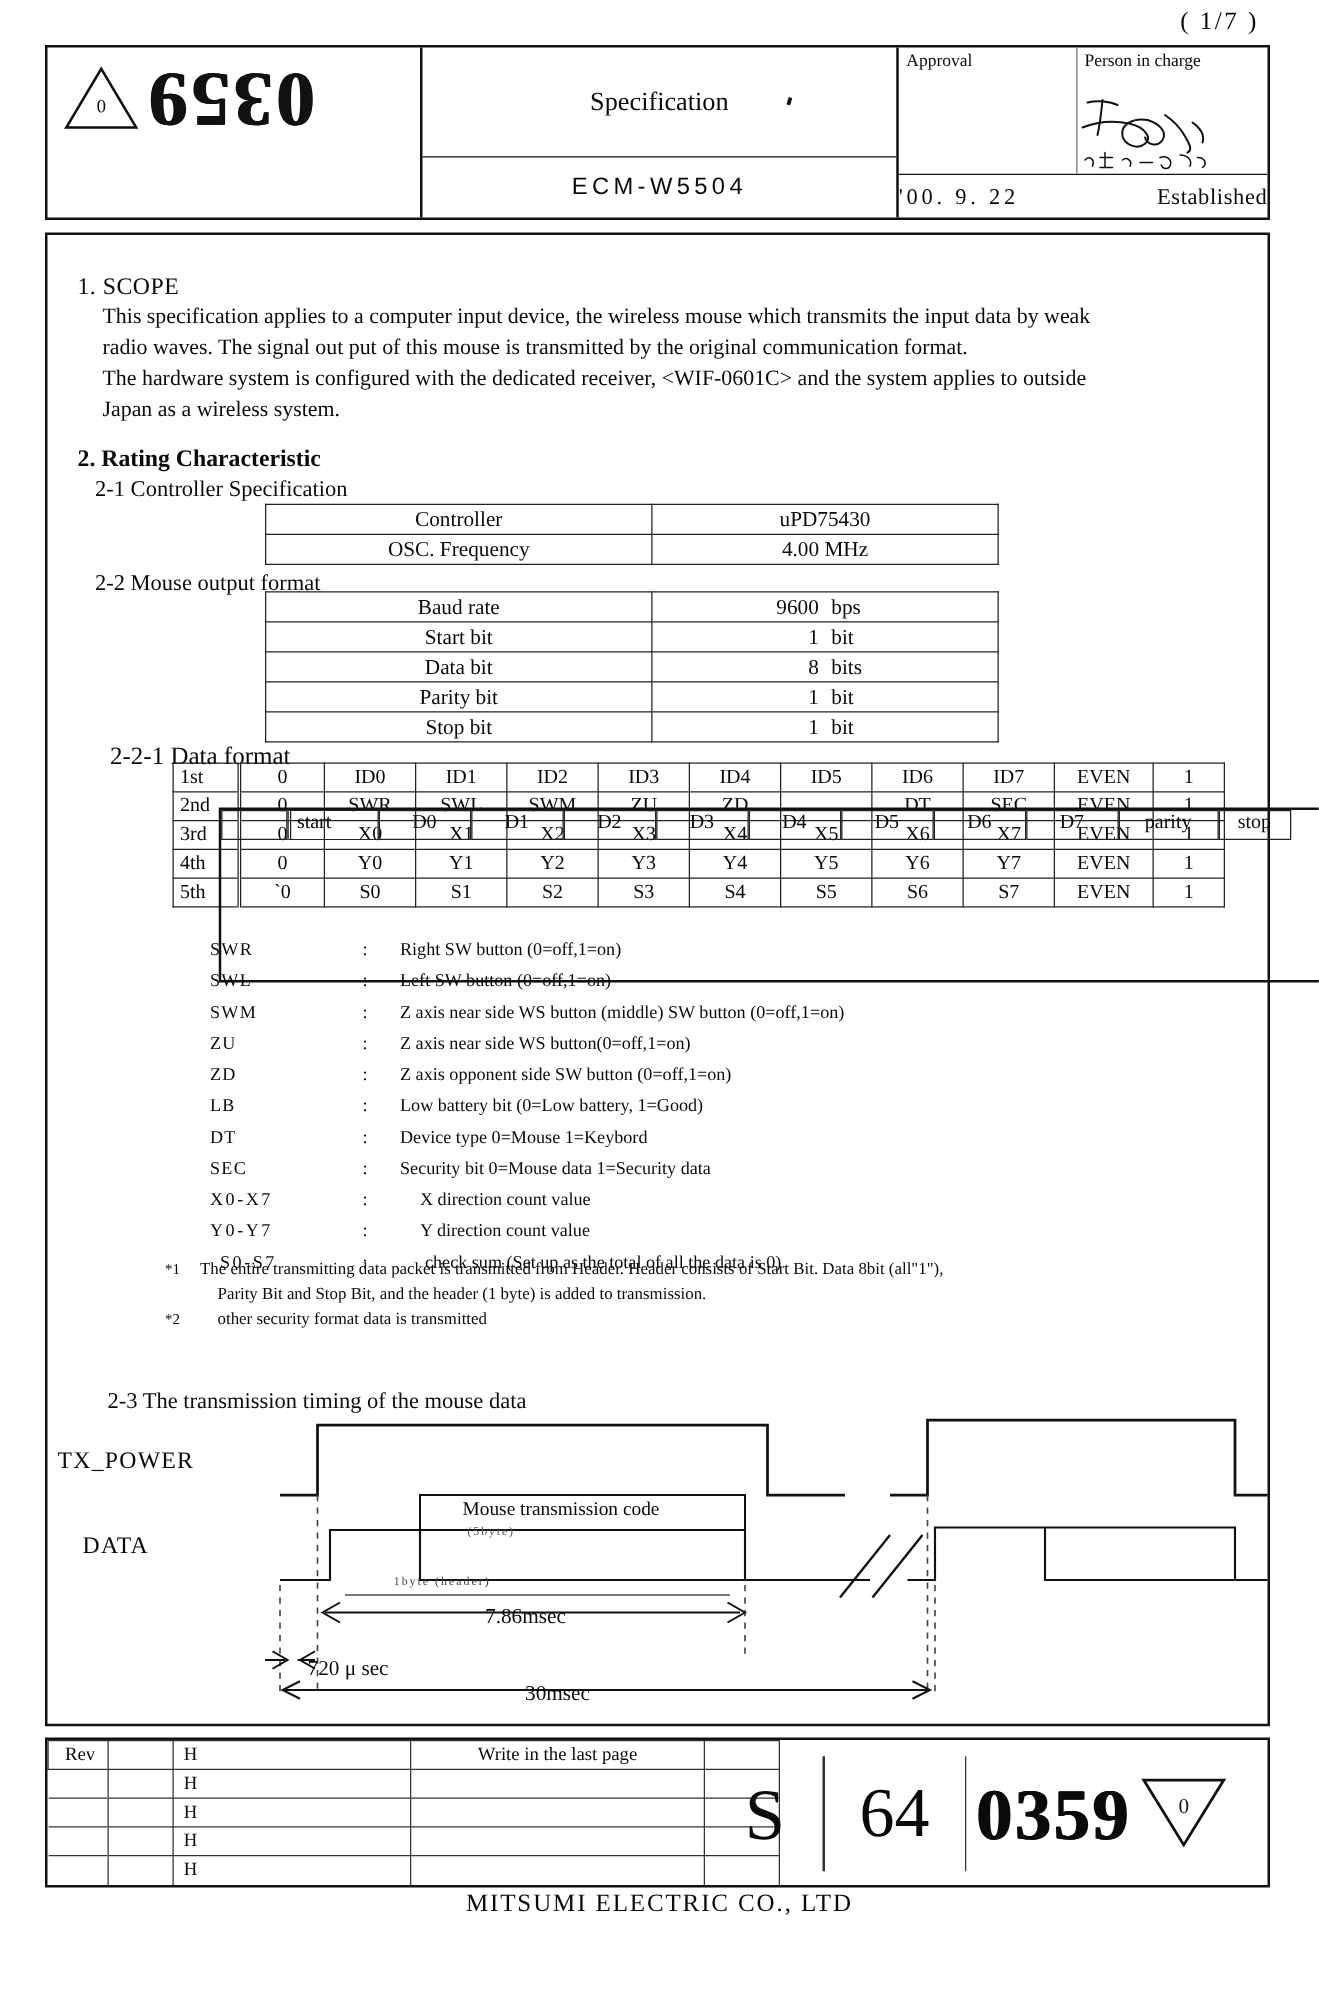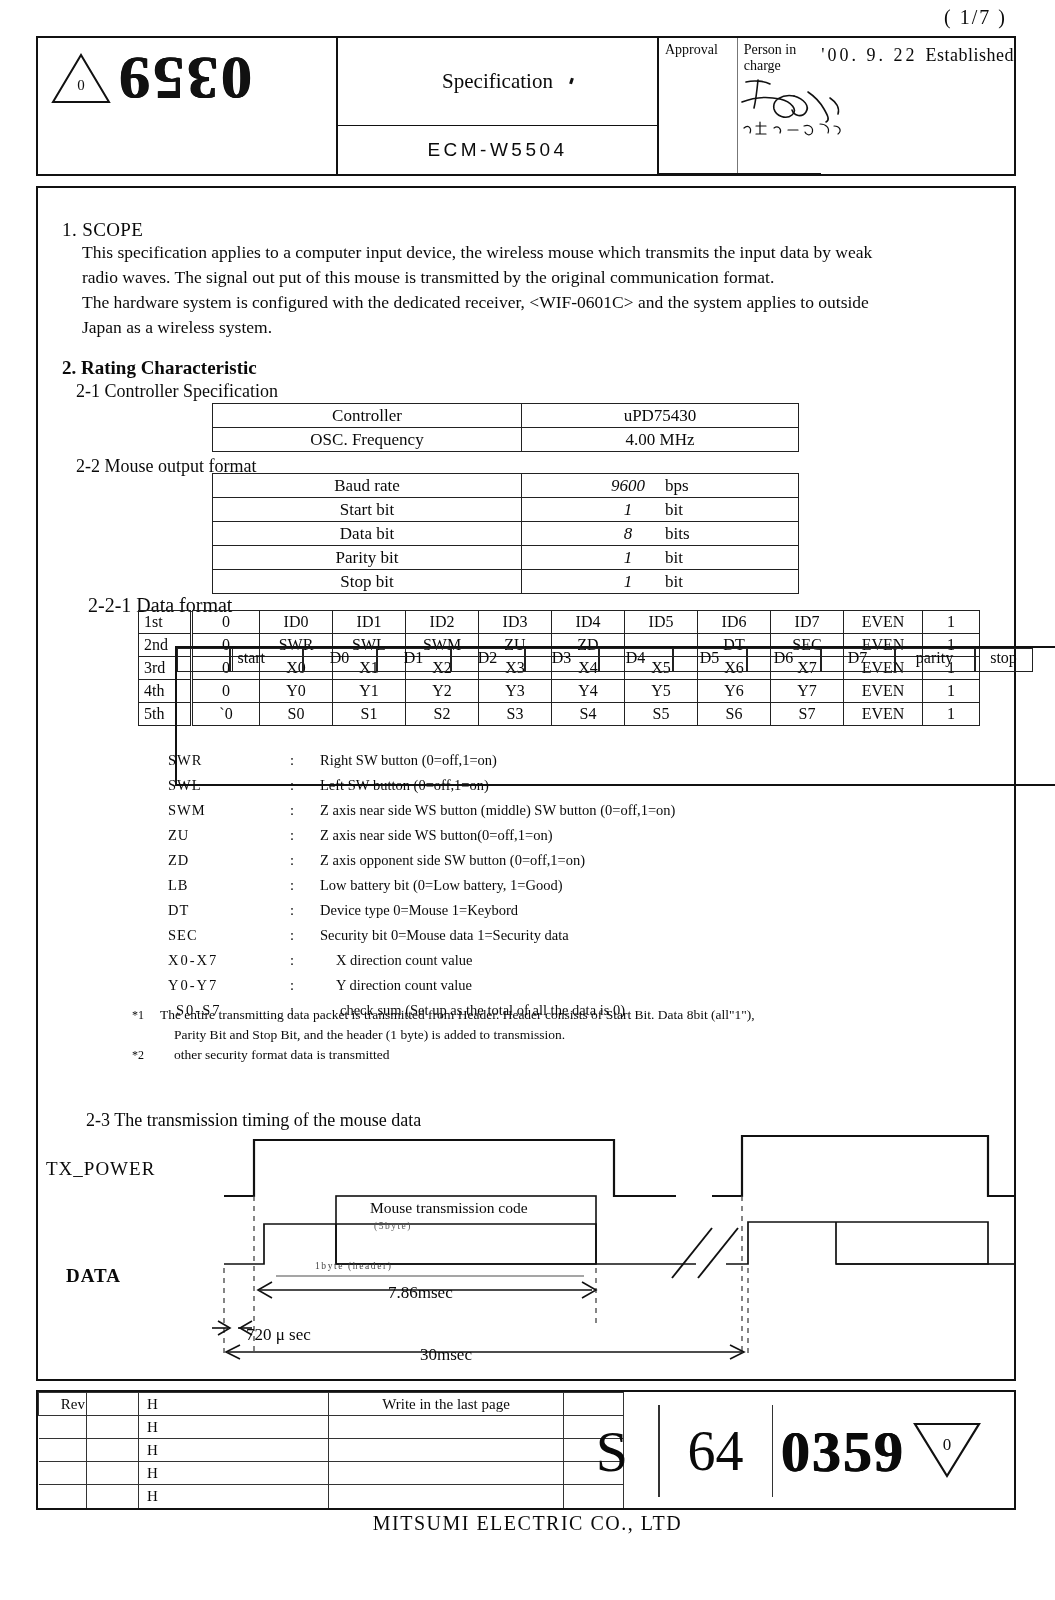--- a/index.html
+++ b/index.html
@@ -96,23 +96,23 @@
   .hdr-part {
     height: 48px;
     display: flex;
     align-items: center;
     justify-content: center;
     font-size: 19px;
     letter-spacing: 3.5px;
     font-family: "Liberation Sans", sans-serif;
   }
   .hdr-right {
-    width: 355px;
-    display: flex;
-    flex-direction: row;
+    width: 295px;
+    display: flex;
+    flex-direction: column;
     box-sizing: border-box;
   }
   .hdr-appr {
     flex: 1;
     display: flex;
     border-bottom: 1.5px solid #111;
   }
   .appr-cell {
     flex: 1;
     padding: 4px 0 0 6px;
@@ -165,21 +165,21 @@
     border-collapse: collapse;
     font-size: 17px;
   }
   table.spec td {
     border: 1.2px solid #222;
     height: 23px;
     padding: 0 4px;
   }
   table.spec td.lbl { width: 300px; text-align: center; }
   table.spec td.val { width: 268px; text-align: center; }
-  table.spec td.val .n { display:inline-block; min-width: 54px; text-align:center;font-style:italic; }
+  table.spec td.val .n { display:inline-block; min-width: 54px; text-align:right; }
   table.spec td.val .u { display:inline-block; min-width: 54px; text-align:left; padding-left: 10px;}
 
   #tbl-ctrl { left: 212px; top: 403px; }
   #tbl-baud { left: 212px; top: 473px; border-radius: 22px; }
 
   
   #tbl-data {
     position: absolute;
     left: 138px;
     top: 610px;
@@ -220,21 +220,21 @@
     width: 980px;
     height: 262px;
   }
   #timing svg { display: block; }
   .tlabel {
     position: absolute;
     font-size: 19px;
     letter-spacing: 1px;
   }
   #lbl-tx { left: 46px; top: 1158px; }
-  #lbl-data { left: 66px; top: 1265px; font-weight: bold; }
+  #lbl-data { left: 66px; top: 1226px; }
   #lbl-mtc {
     position: absolute;
     left: 370px; top: 1199px;
     font-size: 15.5px;
   }
   #lbl-mtc-sub {
     position: absolute;
     left: 374px; top: 1221px;
     font-size: 9.5px;
     color: #555;
@@ -264,21 +264,21 @@
   }
   #rev-tbl {
     border-collapse: collapse;
     font-size: 15px;
   }
   #rev-tbl td {
     border: 1px solid #333;
     height: 22px;
     box-sizing: border-box;
   }
-  td.rv-rev { width: 48px; text-align: right; padding-left: 4px; border-top: none; border-left: none; }
+  td.rv-rev { width: 48px; text-align: center; padding-left: 4px; border-top: none; border-left: none; }
   td.rv-blank { width: 52px; }
   td.rv-h { width: 190px; text-align: left; padding-left: 8px; letter-spacing: 10px;}
   td.rv-note { width: 235px; text-align: center; }
   td.rv-end { width: 60px; }
 
   #stamp-big {
     position: absolute;
     left: 566px;
     top: 1398px;
     width: 448px;

